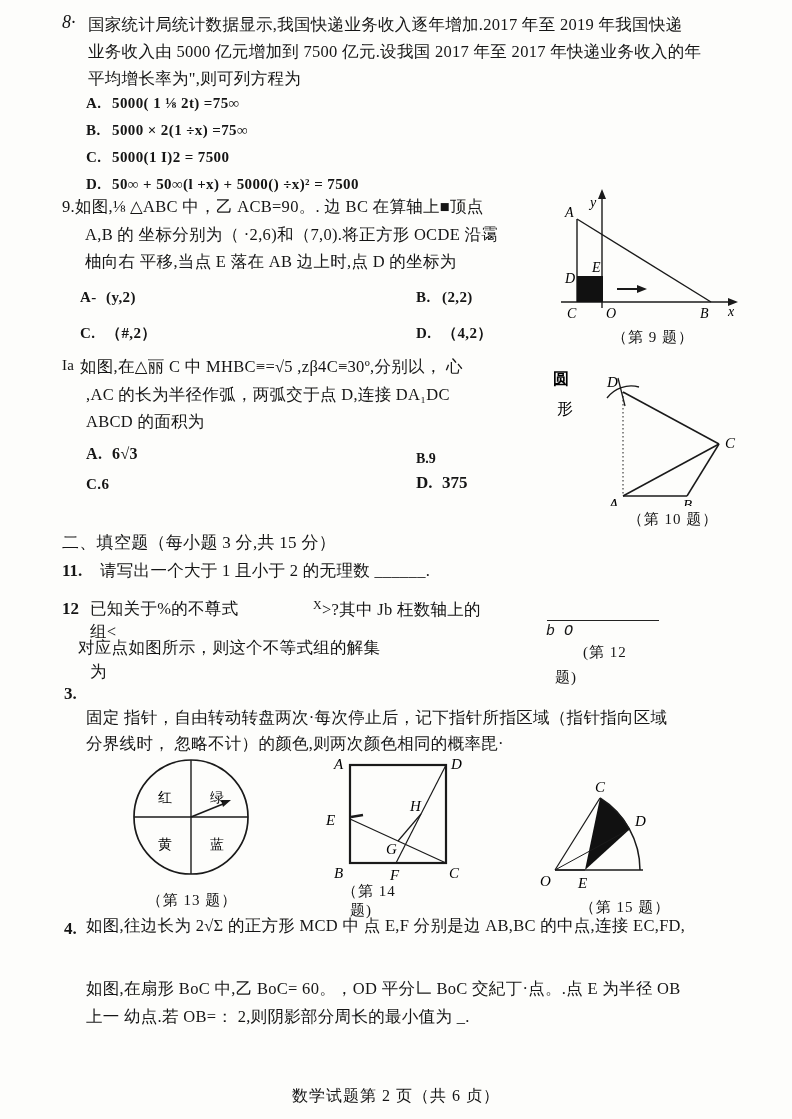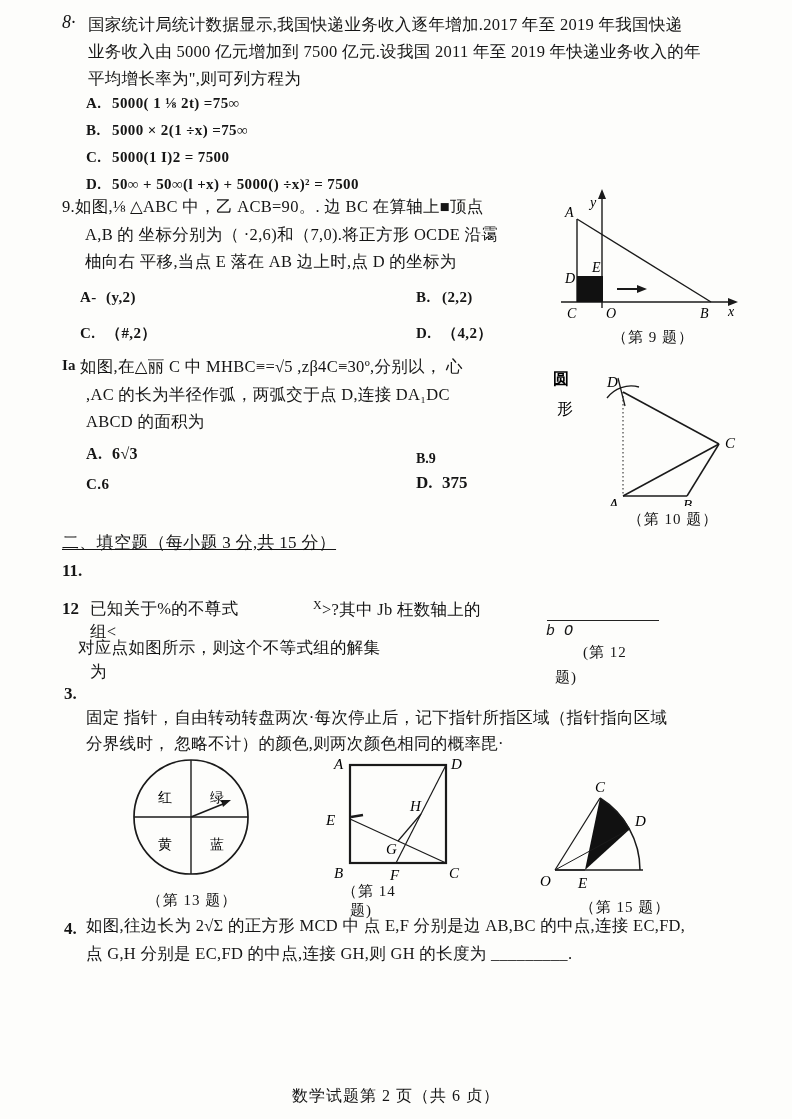--- a/index.html
+++ b/index.html
@@ -1,20 +1,20 @@
 <!DOCTYPE html>
 <html><head>
 <meta charset="utf-8">
 <style>
   html,body{margin:0;padding:0;background:#e8e8e6;}
   .page{position:relative;width:792px;height:1119px;background:#fdfdfb;color:#151515;
         font-family:"Liberation Serif","DejaVu Serif",serif;overflow:hidden;}
   .abs{position:absolute;white-space:nowrap;}
   .t{font-size:16.5px;letter-spacing:0.3px;}
-  .tb{font-size:16.5px;font-weight:700;letter-spacing:0.2px;}
+  .tb{font-size:16.5px;font-weight:400;letter-spacing:0.2px;}
   .num{font-size:17px;font-weight:700;}
   .numi{font-size:18px;font-style:italic;}
   .opt{font-size:15px;font-weight:700;letter-spacing:0.4px;}
   .optlabel{display:inline-block;min-width:26px;}
   .small{font-size:14px;font-weight:700;}
   .big{font-size:17px;font-weight:700;}
   .cap{font-size:15px;letter-spacing:1px;}
   .sup{font-size:12px;vertical-align:6px;}
   .nl-line{border-top:1.6px solid #222;height:0;}
   svg text{font-family:"Liberation Serif","DejaVu Serif",serif;}
@@ -22,21 +22,21 @@
   .cjk{font-size:14px;font-style:normal;}
   .footer{font-size:16px;letter-spacing:1px;text-align:center;width:100%;}
 </style>
 </head>
 <body>
 
 <div class="page">
 
   <div class="abs numi" style="left:62px;top:12px;">8·</div>
   <div class="abs t" style="left:88px;top:14px;">国家统计局统计数据显示,我国快递业务收入逐年增加.2017 年至 2019 年我国快递</div>
-  <div class="abs t" style="left:88px;top:41px;">业务收入由 5000 亿元增加到 7500 亿元.设我国 2011 年至 2019 年快递业务收入的年</div>
+  <div class="abs t" style="left:88px;top:41px;">业务收入由 5000 亿元增加到 7500 亿元.设我国 2017 年至 2017 年快递业务收入的年</div>
   <div class="abs t" style="left:88px;top:68px;">平均增长率为",则可列方程为</div>
   <div class="abs opt" style="left:86px;top:95px;">
     <span class="optlabel">A.</span><span>5000( 1 ⅛ 2t) =75∞</span>
   </div>
   <div class="abs opt" style="left:86px;top:122px;">
     <span class="optlabel">B.</span><span>5000 × 2(1 ÷x) =75∞</span>
   </div>
   <div class="abs opt" style="left:86px;top:149px;">
     <span class="optlabel">C.</span><span>5000(1 I)2 = 7500</span>
   </div>
@@ -116,23 +116,24 @@
         <line x1="80" y1="46" x2="73" y2="18" stroke-width="1.3"></line>
       </g>
       <text x="62" y="27" class="pt" style="font-size:15px;">D</text>
       <text x="180" y="88" class="pt" style="font-size:15px;">C</text>
       <text x="64" y="149" class="pt" style="font-size:15px;">A</text>
       <text x="138" y="150" class="pt" style="font-size:15px;">B</text>
     </svg>
     <div class="cap" style="text-align:center;width:140px;margin-left:58px;">（第 10 题）</div>
   </div>
 
-  <div class="abs t" style="left:62px;top:531px;font-size:17px;text-decoration:underline;">二、填空题（每小题 3 分,共 15 分）</div>
+  <div class="abs t" style="left:62px;top:531px;font-size:17px;">二、填空题（每小题 3 分,共 15 分）</div>
 
   <div class="abs num" style="left:62px;top:561px;">11.</div>
+  <div class="abs t" style="left:100px;top:560px;">请写出一个大于 1 且小于 2 的无理数 ______.</div>
 
   <div class="abs num" style="left:62px;top:599px;">12</div>
   <div class="abs t" style="left:90px;top:598px;">已知关于%的不尊式</div>
   <div class="abs t" style="left:313px;top:598px;">
     <span class="sup">X</span><span>&gt;?其中 Jb 枉数轴上的</span>
   </div>
   <div class="abs t" style="left:90px;top:621px;">组&lt;</div>
   <div class="abs t" style="left:78px;top:637px;">对应点如图所示，则这个不等式组的解集</div>
   <div class="abs t" style="left:90px;top:661px;">为</div>
 
@@ -193,18 +194,19 @@
       <text x="70" y="30" text-anchor="middle" class="pt" style="font-size:15px;">C</text>
       <text x="105" y="64" class="pt" style="font-size:15px;">D</text>
       <text x="10" y="124" class="pt" style="font-size:15px;">O</text>
       <text x="48" y="126" class="pt" style="font-size:15px;">E</text>
     </svg>
     <div class="cap" style="text-align:center;width:140px;margin-left:25px;">（第 15 题）</div>
   </div>
 
   <div class="abs num" style="left:64px;top:919px;">4.</div>
   <div class="abs t" style="left:86px;top:915px;">如图,往边长为 2√Σ 的正方形 MCD 中 点 E,F 分别是边 AB,BC 的中点,连接 EC,FD,</div>
-  <div class="abs t" style="left:86px;top:943px;">点 G,H 分别是 EC,FD 的中点,连接 GH,则 GH 的长度为 _________.</div>
-
+
+  <div class="abs t" style="left:86px;top:978px;">如图,在扇形 BoC 中,乙 BoC= 60。，OD 平分𠃊 BoC 交紀丁·点。.点 E 为半径 OB</div>
+  <div class="abs t" style="left:86px;top:1006px;">上一 幼点.若 OB=： 2,则阴影部分周长的最小值为 _.</div>
 
   <div class="abs footer" style="left:0;top:1086px;">数学试题第 2 页（共 6 贞）</div>
 
 </div>
 
 </body></html>

